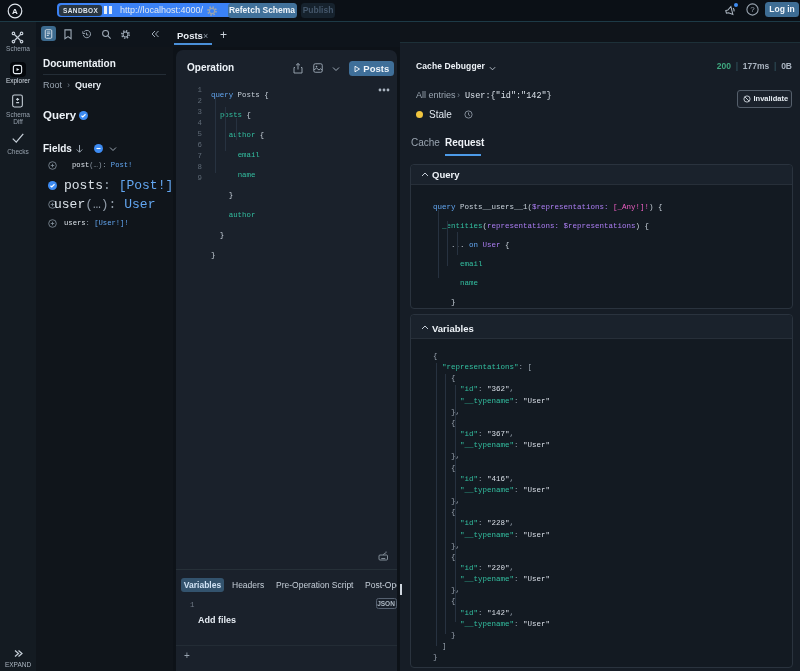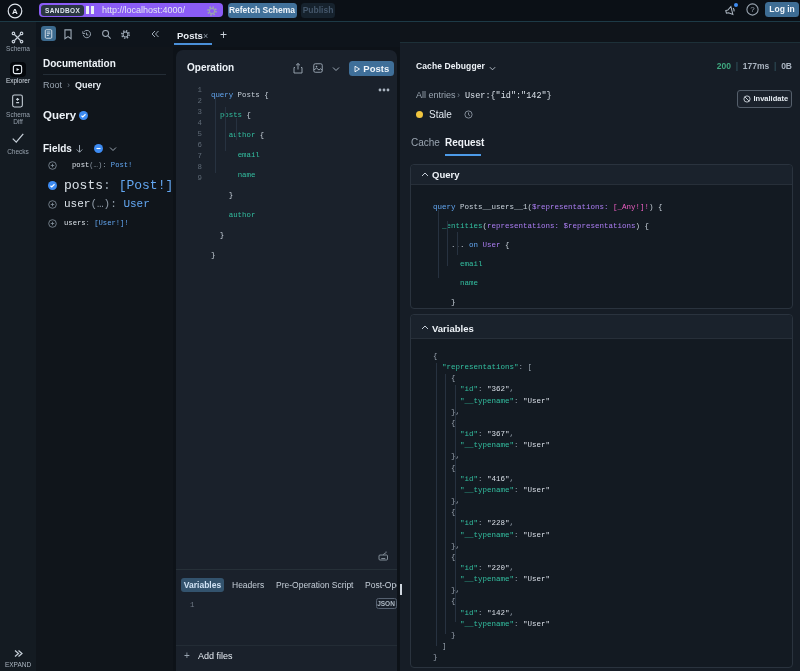--- a/index.html
+++ b/index.html
@@ -1,20 +1,20 @@
 <!DOCTYPE html>
 <html><head><meta charset="utf-8"><style>
 html,body{margin:0;padding:0}
 #app{position:relative;width:800px;height:671px;background:#0c1117;font-family:"Liberation Sans",sans-serif;overflow:hidden}
 .abs{position:absolute}
 pre{margin:0;font-family:"Liberation Mono",monospace;white-space:pre}
 svg{display:block}
 
 #topbar{position:absolute;left:0;top:0;width:800px;height:21px;background:#0b1016;border-bottom:1px solid #1d3a46}
-#urlbar{position:absolute;left:39px;top:3px;width:184px;height:14px;background:#8b5cf6;border-radius:4px}
+#urlbar{position:absolute;left:57px;top:3px;width:184px;height:14px;background:#3b82f6;border-radius:4px}
 #sandbox{position:absolute;left:2px;top:1.5px;height:11px;padding:0 4px;background:#2a3642;border-radius:3px;color:#dfe6ed;font-size:6.5px;font-weight:bold;letter-spacing:.4px;line-height:11px}
 #urltext{position:absolute;left:63px;top:0;height:14px;line-height:14px;color:#e3e9f0;font-size:9px}
 
 .btn{position:absolute;border-radius:3.5px;font-weight:bold;text-align:center;color:#f0f5fa}
 
 #rail{position:absolute;left:0;top:22px;width:36px;height:649px;background:#141b22}
 .raillbl{position:absolute;width:36px;text-align:center;color:#96a1ad;font-size:6.5px}
 
 #toolbar{position:absolute;left:36px;top:22px;width:364px;height:25px;background:#0e141b}
 
@@ -169,21 +169,21 @@
   <pre class="abs" style="left:36px;top:113px;font-size:7.2px;line-height:11px;color:#dce3ea">post<span class="dim">(…): </span><span class="b">Post!</span></pre>
   <svg class="abs" style="left:11.5px;top:133.5px" width="9" height="9" viewBox="0 0 18 18">
     <circle cx="9" cy="9" r="9" fill="#3d8bf2"></circle>
         <path d="M5 9.5l2.5 2.5L13 6.5" stroke="#fff" stroke-width="2.2" fill="none"></path>
   </svg>
   <pre class="abs" style="left:28px;top:132.5px;font-size:13px;line-height:11px;color:#dce3ea">posts<span class="dim">: </span><span class="b">[Post!]!</span></pre>
   <svg class="abs" style="left:11.5px;top:152.5px" width="9" height="9" viewBox="0 0 18 18" fill="none" stroke="#8793a0" stroke-width="1.6">
     <circle cx="9" cy="9" r="7.6"></circle>
         <path d="M9 5.5v7M5.5 9h7"></path>
   </svg>
-  <pre class="abs" style="left:28px;top:151.5px;font-size:11px;line-height:11px;color:#dce3ea">user<span class="dim">(…): </span><span class="b">User</span></pre>
+  <pre class="abs" style="left:18px;top:151.5px;font-size:13px;line-height:11px;color:#dce3ea">user<span class="dim">(…): </span><span class="b">User</span></pre>
   <svg class="abs" style="left:11.5px;top:171.5px" width="9" height="9" viewBox="0 0 18 18" fill="none" stroke="#8793a0" stroke-width="1.6">
     <circle cx="9" cy="9" r="7.6"></circle>
         <path d="M9 5.5v7M5.5 9h7"></path>
   </svg>
   <pre class="abs" style="left:28px;top:170.5px;font-size:7.2px;line-height:11px;color:#dce3ea">users<span class="dim">: </span><span class="b">[User!]!</span></pre>
 </div>
 
 <div id="midgutter"></div>
 <div id="opcard">
   <div class="abs" style="left:11px;top:12px;color:#eef3f8;font-weight:bold;font-size:10px">Operation</div>
@@ -242,21 +242,21 @@
   <div class="abs" style="left:0;top:519px;width:221px;height:1px;background:#263038"></div>
   <div class="abs" style="left:5px;top:528px;width:43px;height:14px;background:#33536d;border-radius:3px;color:#cfe2f4;font-size:8.5px;font-weight:bold;text-align:center;line-height:14px">Variables</div>
   <div class="abs" style="left:56px;top:528px;height:14px;line-height:14px;color:#c6cfd9;font-size:8.5px">Headers</div>
   <div class="abs" style="left:100px;top:528px;height:14px;line-height:14px;color:#c6cfd9;font-size:8.5px">Pre-Operation Script</div>
   <div class="abs" style="left:189px;top:528px;height:14px;line-height:14px;color:#c6cfd9;font-size:8.5px;width:32px;overflow:hidden;white-space:nowrap">Post-Operation</div>
   <div class="abs" style="left:14px;top:551px;font-family:'Liberation Mono',monospace;font-size:7.4px;color:#717c88">1</div>
   <div class="abs" style="left:199.5px;top:547.5px;width:19px;height:9px;border:1px solid #566170;border-radius:2.5px;color:#aeb9c4;font-size:6.5px;font-weight:bold;text-align:center;line-height:9px">JSON</div>
 
   <div class="abs" style="left:0;top:595px;width:221px;height:1px;background:#232c35"></div>
   <div class="abs" style="left:8px;top:600px;height:12px;line-height:12px;color:#9aa5b1;font-size:10px">+</div>
-  <div class="abs" style="left:22px;top:600px;height:12px;line-height:12px;color:#e6ecf3;font-weight:normal;font-size:9px">Add files</div>
+  <div class="abs" style="left:22px;top:564px;height:12px;line-height:12px;color:#e6ecf3;font-weight:bold;font-size:9px">Add files</div>
 </div>
 
 <div id="rpanel">
   <div class="abs" style="left:0;top:0;width:400px;height:20px;background:#0f141a;border-bottom:1px solid #1d3038"></div>
   <div class="abs" style="left:16px;top:38px;height:13px;line-height:13px;color:#eef3f8;font-weight:bold;font-size:8.5px;letter-spacing:.1px">Cache Debugger</div>
   <svg class="abs" style="left:89px;top:43.5px" width="7" height="5" viewBox="0 0 16 10" fill="none" stroke="#c6cfd9" stroke-width="2">
         <path d="M2 2l6 6 6-6"></path>
       </svg>
   <div class="abs" style="left:290px;top:38px;width:102px;height:13px;line-height:13px;text-align:right;font-size:8.5px;font-weight:bold;color:#aab4c0"><span style="color:#3fa87f">200</span>&nbsp;&nbsp;<span style="color:#2d4a55">|</span>&nbsp;&nbsp;177ms&nbsp;&nbsp;<span style="color:#2d4a55">|</span>&nbsp;&nbsp;0B</div>
   <div class="abs" style="left:16px;top:67px;height:12px;line-height:12px;color:#9aa5b1;font-size:9px">All entries</div>

